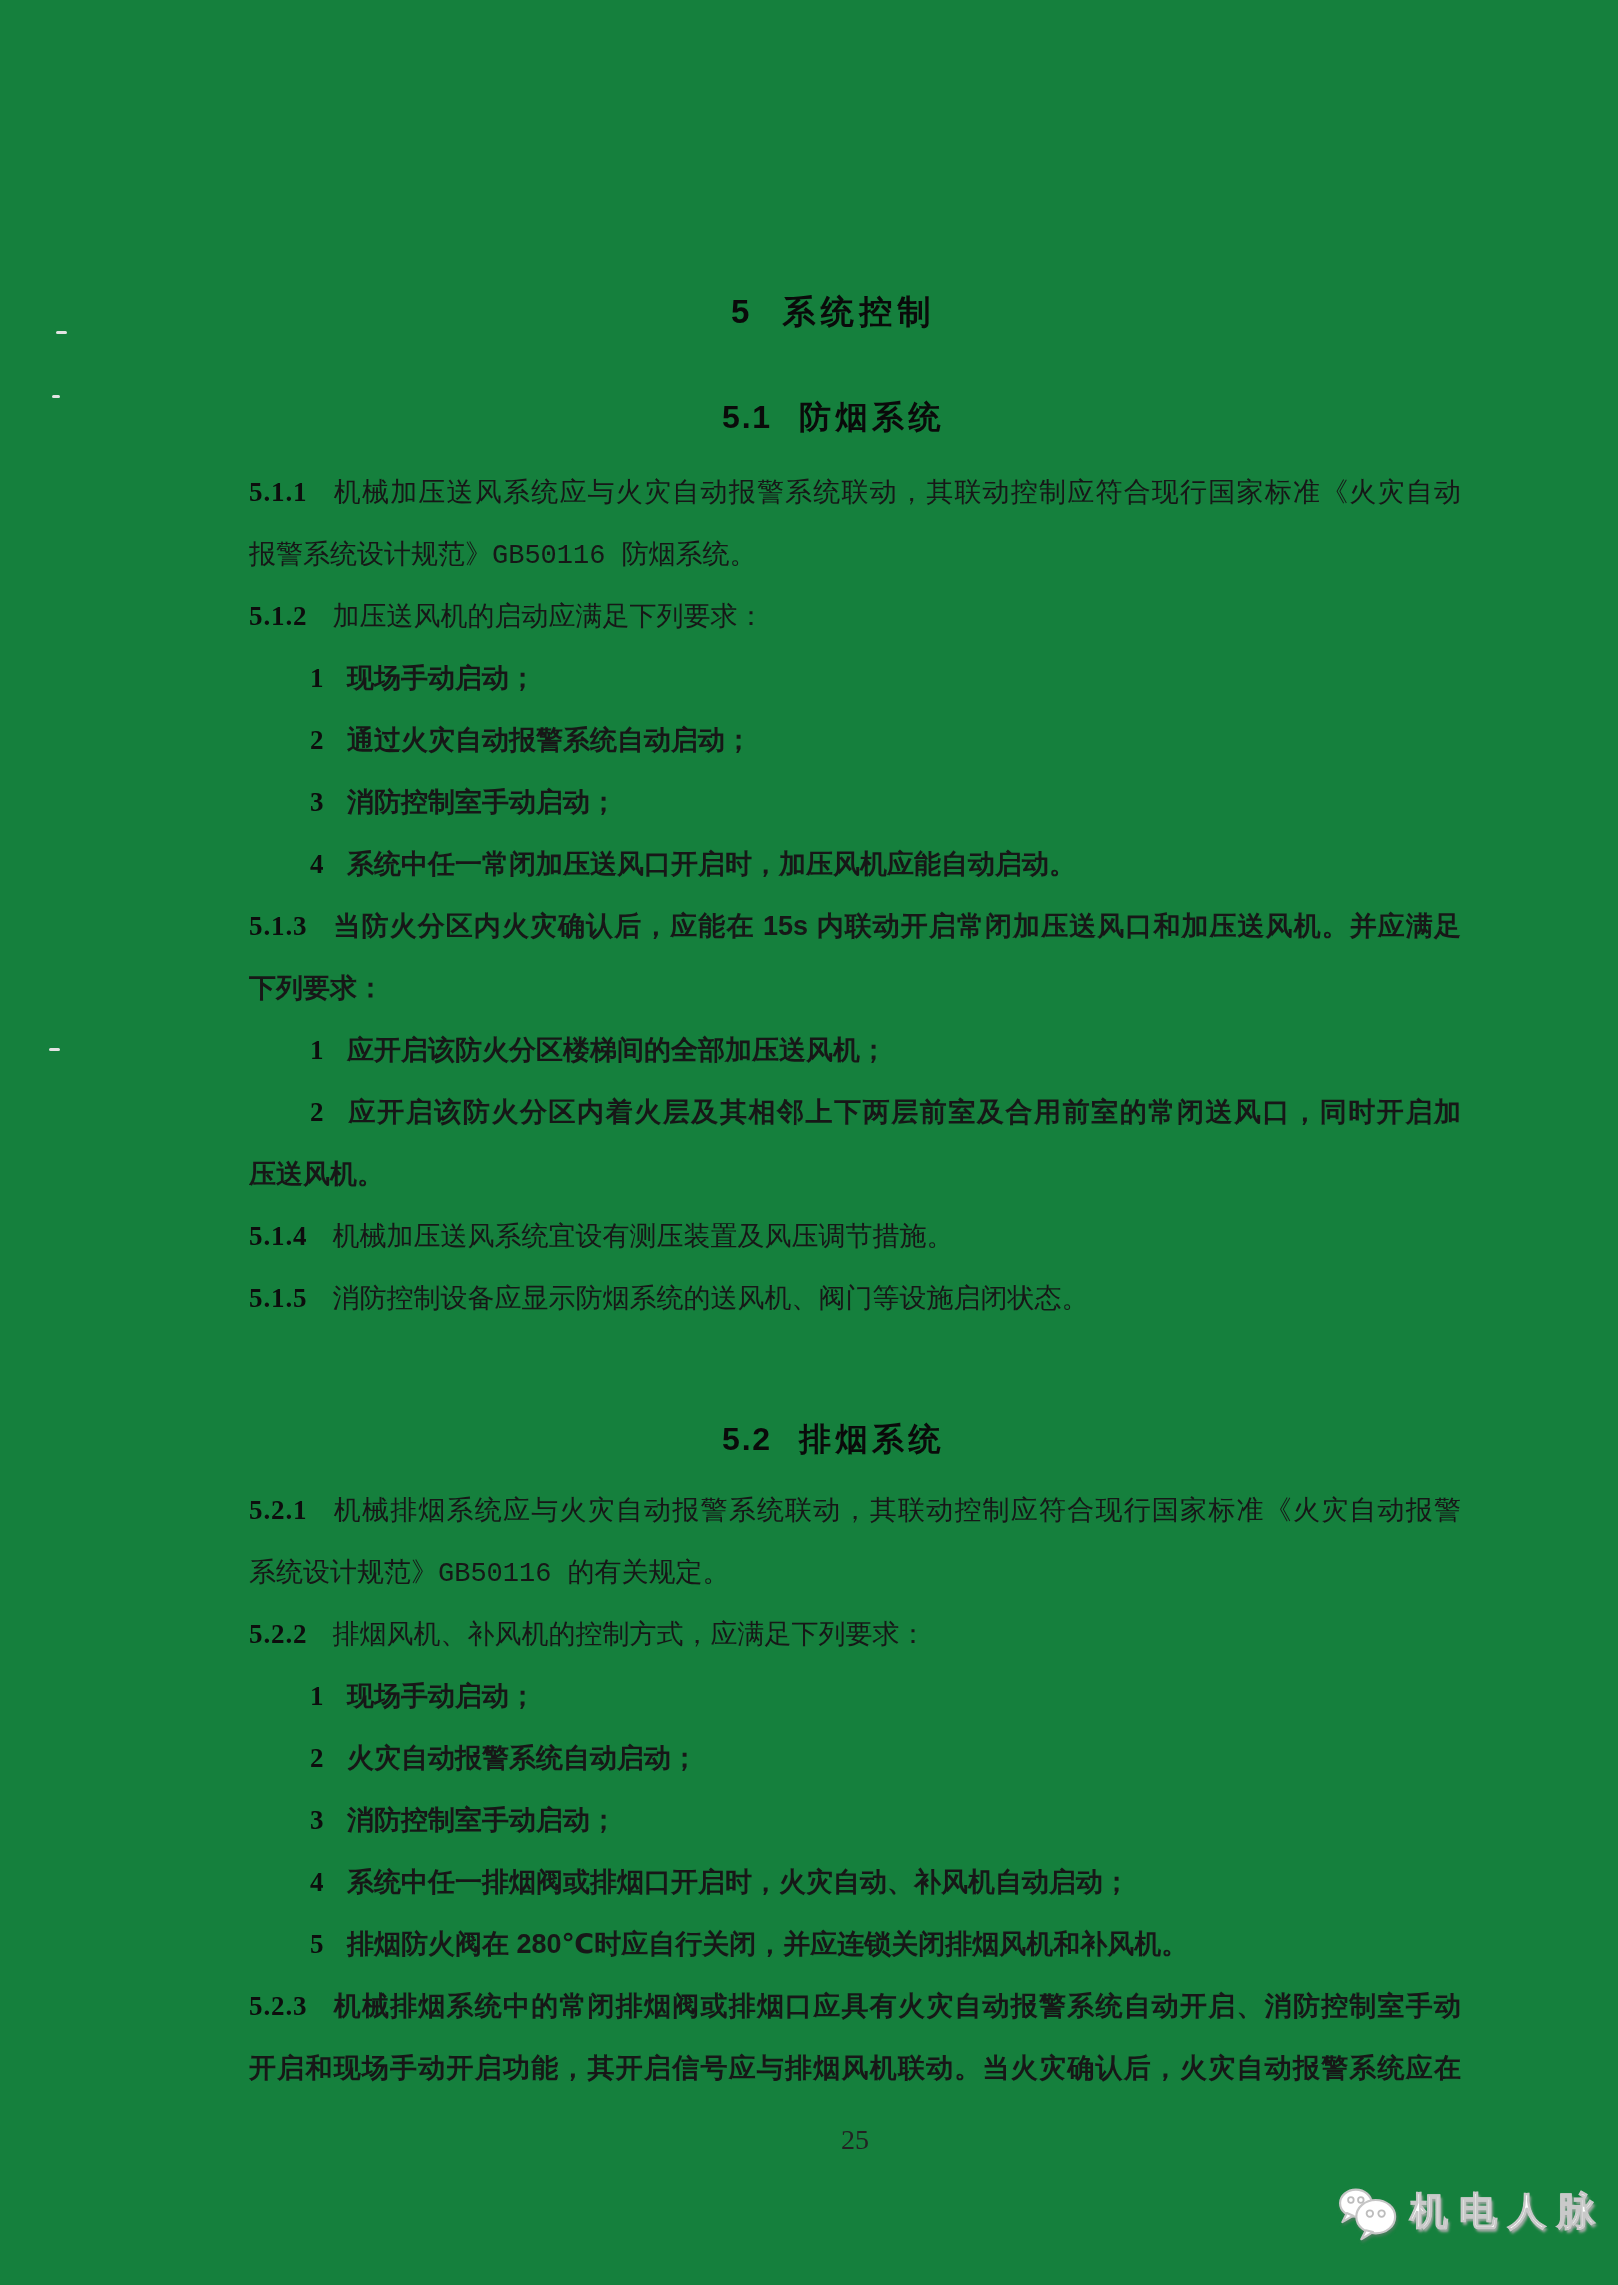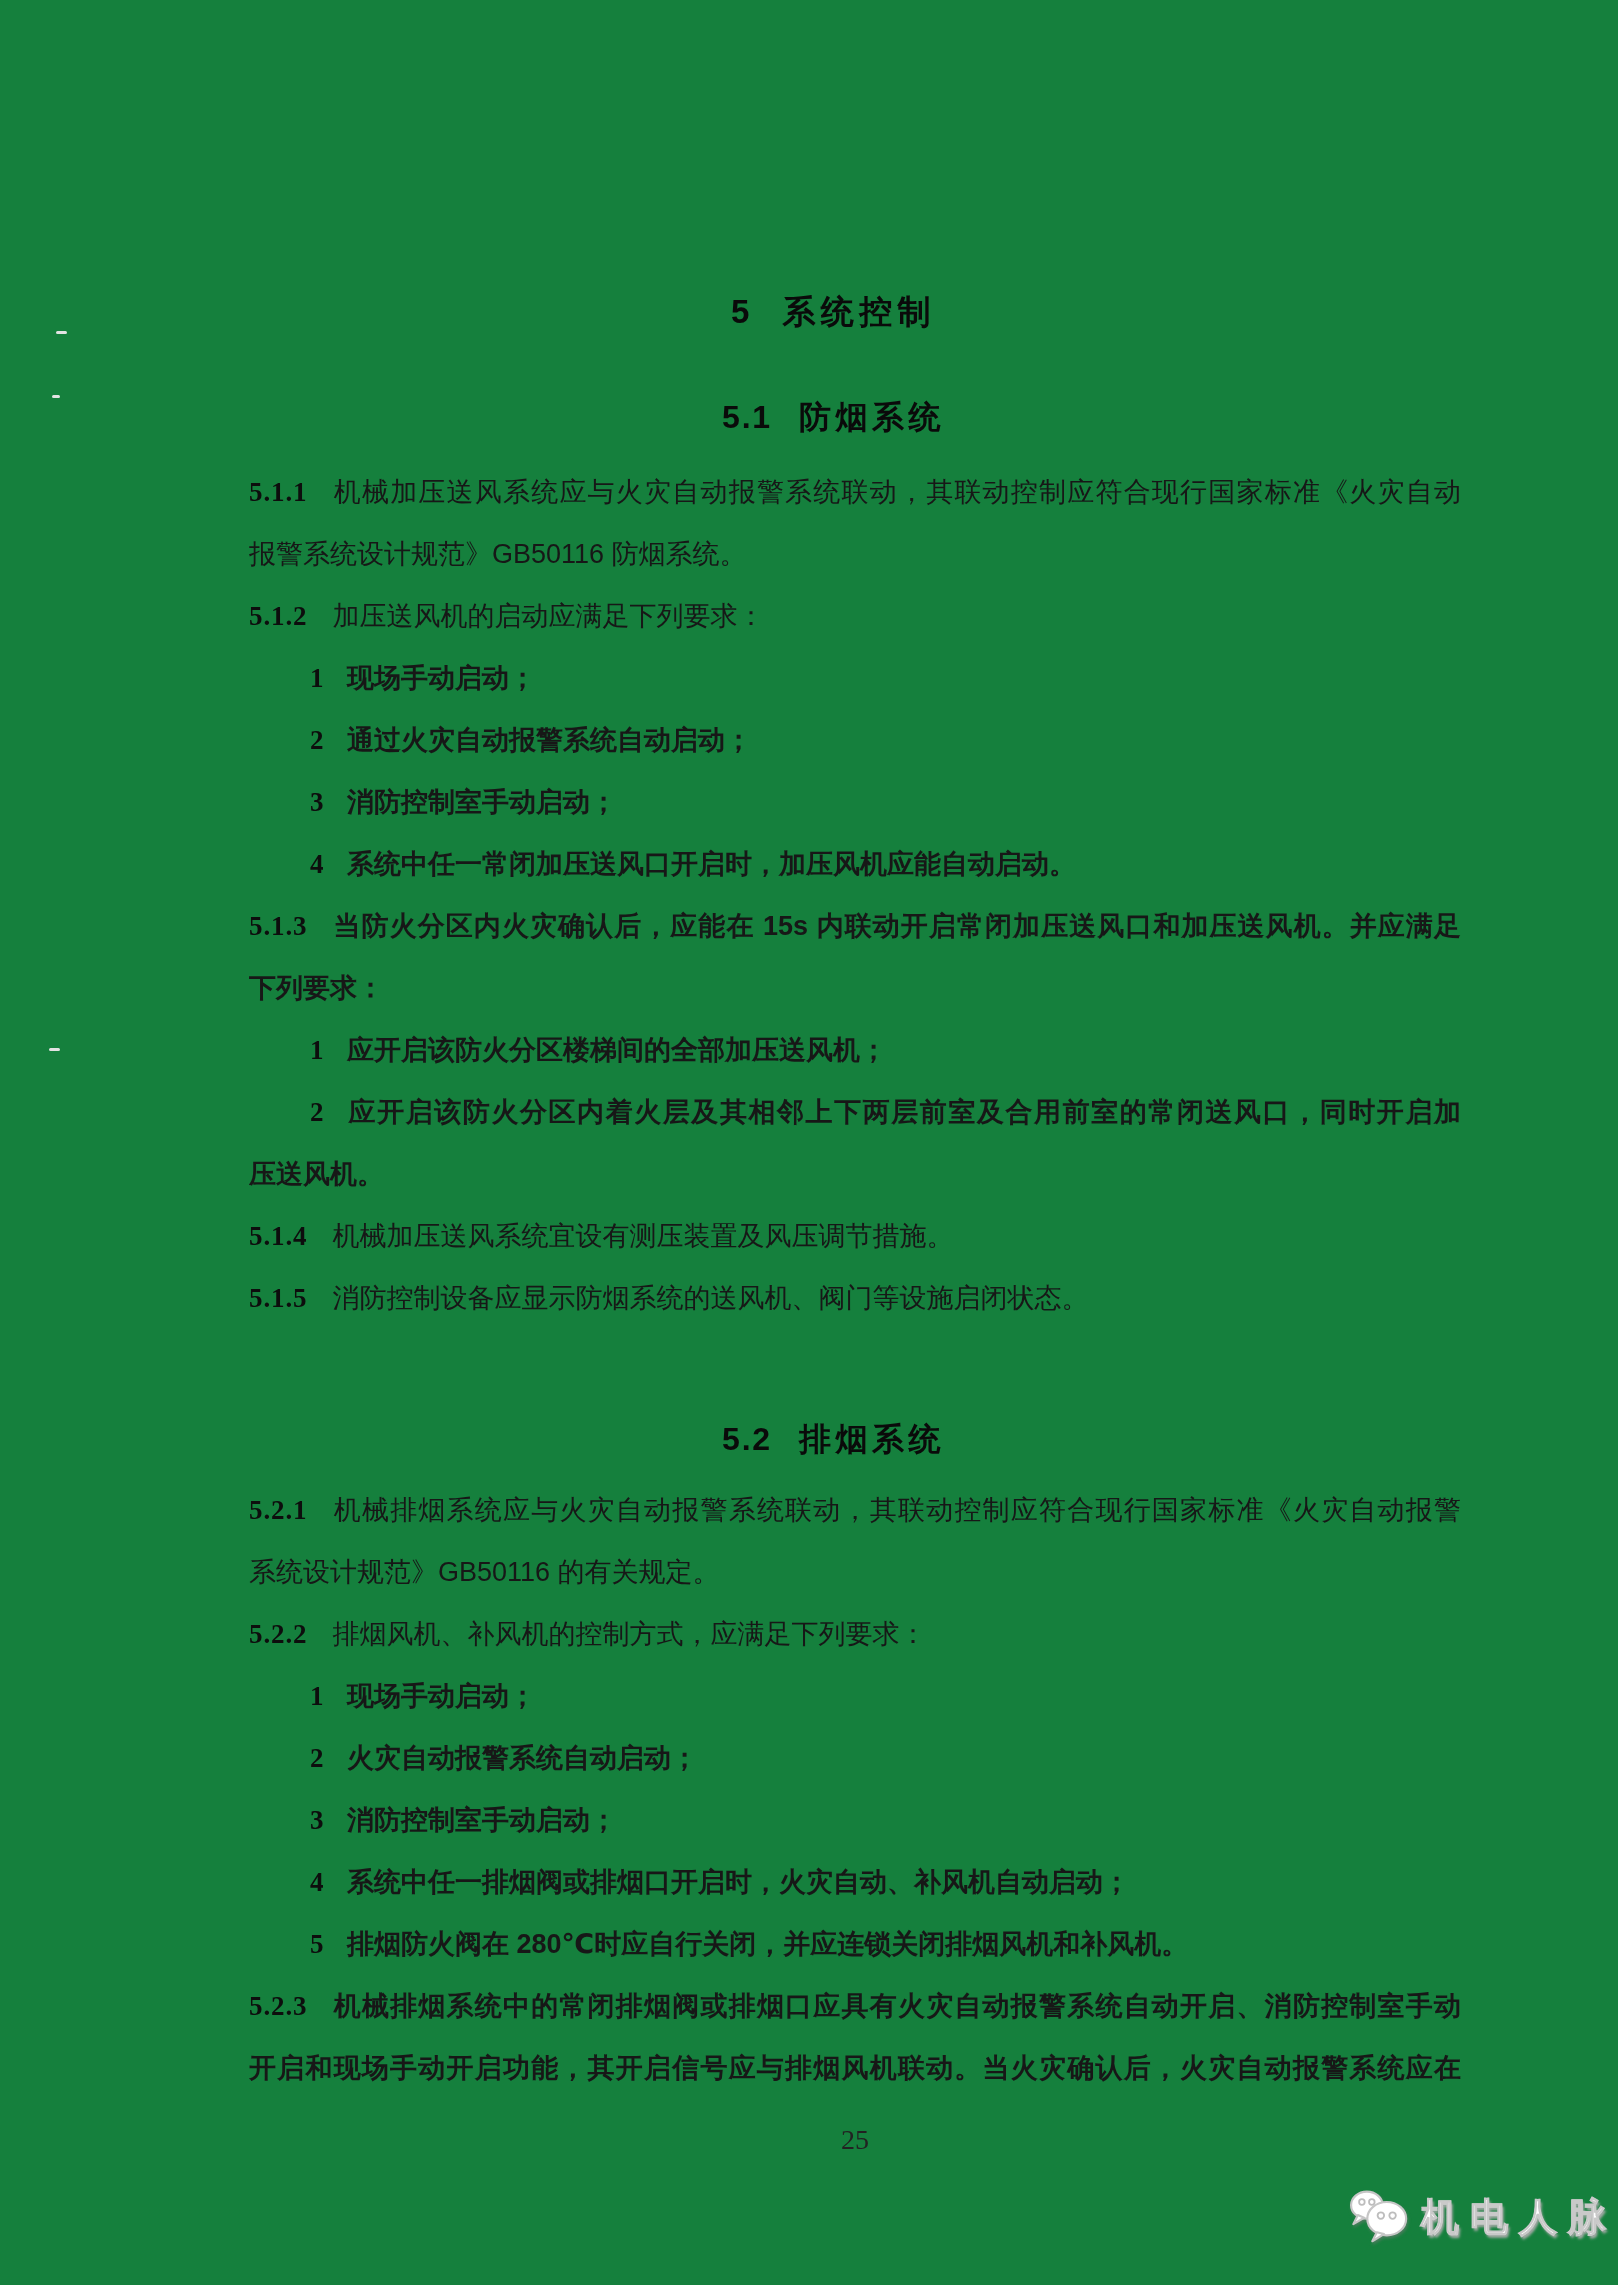--- a/index.html
+++ b/index.html
@@ -68,21 +68,21 @@
   .row .num {
     font-family: "Liberation Serif", "DejaVu Serif", serif;
     font-weight: 700;
     color: #0d0d0d;
   }
   .row.clause .num { margin-right: 25px; letter-spacing: 0.9px; }
   .row.item { padding-left: 61px; }
   .row.item .num { margin-right: 23.5px; }
   .row .txt { color: #171717; }
   .row.song .txt {
-    font-family: Liberation Sans, sans-serif;
+    font-family: Liberation Mono, monospace;
     font-weight: 400;
   }
   .row.hei .txt, .row.hei .num ~ .txt {
     font-family: "Liberation Sans", "DejaVu Sans", sans-serif;
     font-weight: 600;
     text-align: center;
   }
   .row.hei.item .txt { font-weight: 700; }
   
   .page-number {
@@ -98,24 +98,23 @@
     position: absolute;
     background: #e3e3e3;
     border-radius: 1.8px;
   }
   .artifact.a1 { left: 56px; top: 331px; width: 11px; height: 2.7px; }
   .artifact.a2 { left: 52px; top: 395px; width: 8.1px;  height: 2.7px; }
   .artifact.a3 { left: 49px; top: 1048px; width: 11px; height: 2.7px; }
   
   .watermark {
     position: absolute;
-    right: 1px; top: 2186px;
+    right: 12px; top: 2186px;
     height: 63px;
     display: flex;
-    align-items: center;
     gap: 9px;
   }
   .watermark svg { filter: drop-shadow(1.8px 2.7px 1.8px rgba(120,120,120,0.55)); }
   .watermark .wm-label {
     font-family: "Liberation Sans", "DejaVu Sans", sans-serif;
     font-weight: 700;
     font-size: 38px;
     letter-spacing: 11px;
     color: #ffffff;
     -webkit-text-stroke: 1.1px #c9c9c9;

